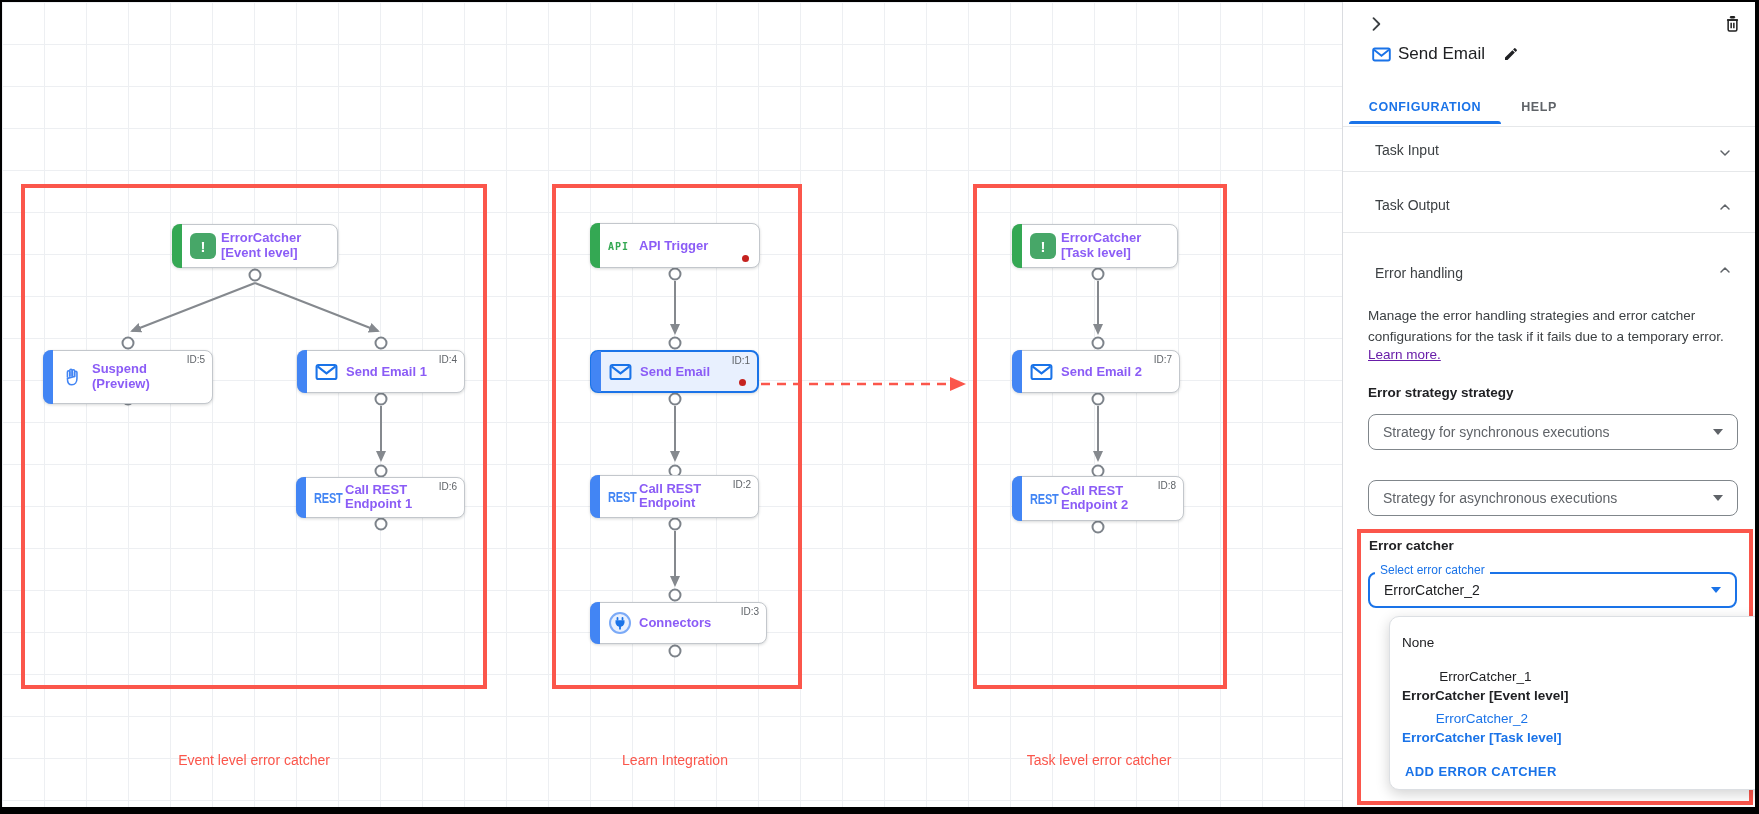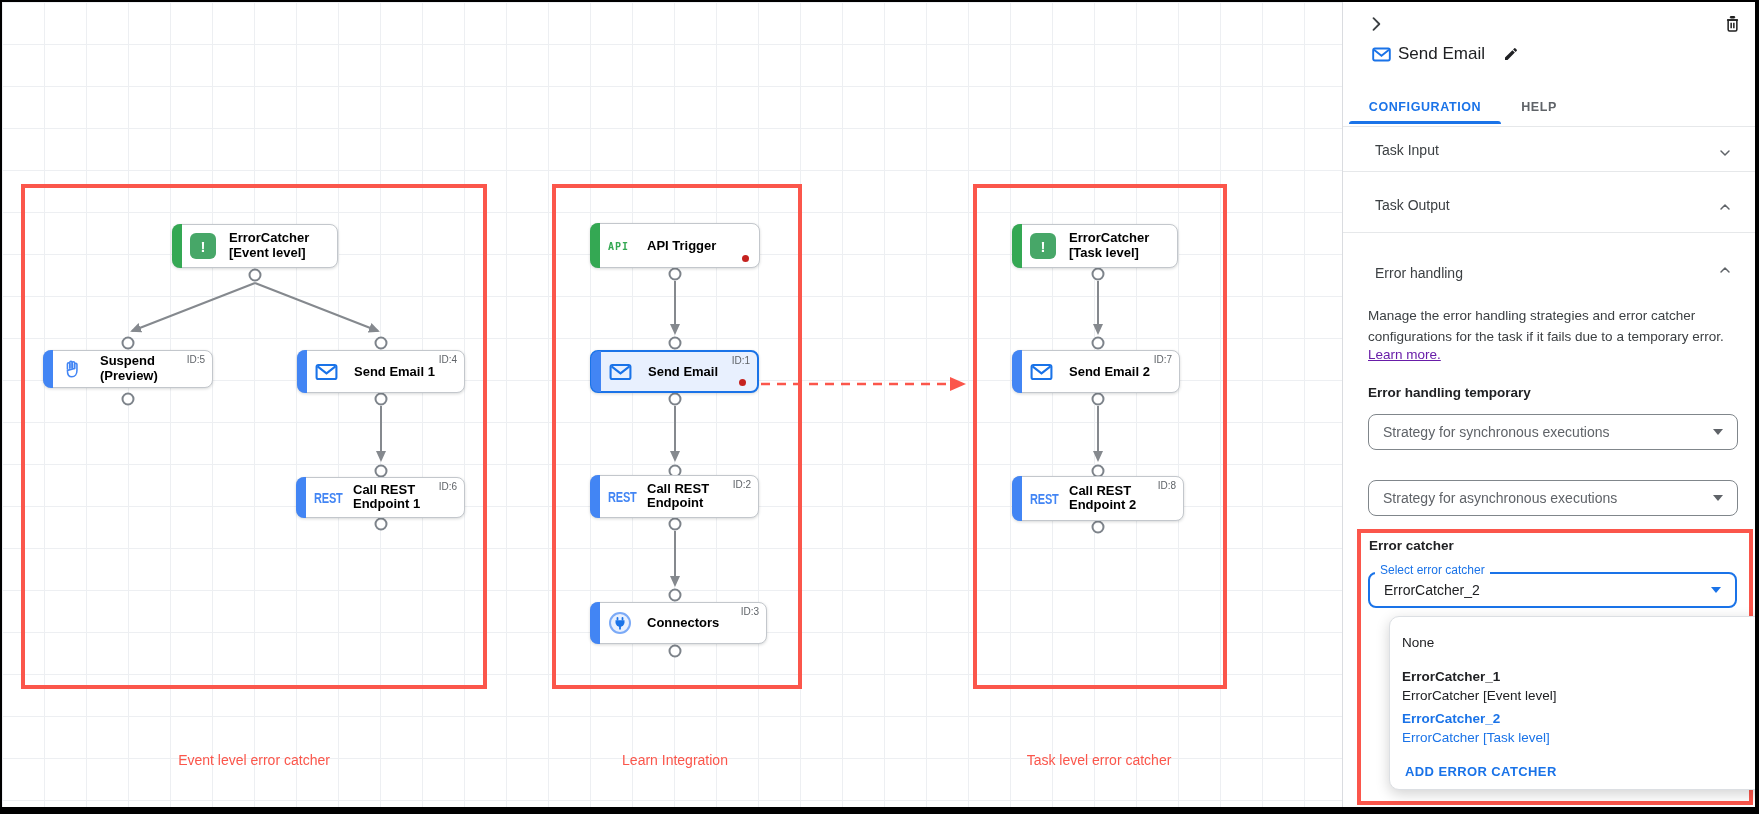--- a/index.html
+++ b/index.html
@@ -16,22 +16,22 @@
   .grouplabel{position:absolute;transform:translateX(-50%);color:#fb564b;font-size:14px;z-index:1;white-space:nowrap;}
   #connector-layer{position:absolute;left:0;top:0;z-index:2;pointer-events:none;}
 
   .node{position:absolute;background:#fff;border:1px solid #c3c7cc;border-radius:8px;
     box-shadow:0 1px 3px rgba(60,64,67,.20);z-index:3;}
   .node .bar{position:absolute;left:-1px;top:-1px;bottom:-1px;width:10px;border-radius:8px 0 0 8px;}
   .node.green .bar{background:#34a853;}
   .node.blue .bar{background:#4285f4;}
   .node.selected{background:#e8f0fe;border:2px solid #1a73e8;}
   .node .nicon{position:absolute;left:17px;top:50%;transform:translateY(-50%);display:flex;align-items:center;}
-  .node .nlabel{position:absolute;left:56px;top:50%;transform:translateY(-50%);
-    font-size:13px;font-weight:700;color:#000000;line-height:1.15;white-space:nowrap;}
+  .node .nlabel{position:absolute;left:48px;top:50%;transform:translateY(-50%);
+    font-size:13px;font-weight:700;color:#8b5cf6;line-height:1.15;white-space:nowrap;}
   .node .nid{position:absolute;top:3px;right:7px;font-size:10px;color:#5f6368;font-weight:400;}
   .node .reddot{position:absolute;width:7px;height:7px;border-radius:50%;background:#c5221f;}
   .sq-icon{width:26px;height:26px;border-radius:6px;background:#47a768;color:#fff;
     display:flex;align-items:center;justify-content:center;font-size:15px;font-weight:700;}
   .api-logo{font-family:"DejaVu Sans Mono",monospace;font-weight:700;font-size:10px;color:#34a853;letter-spacing:1px;}
   .rest-logo{font-weight:700;font-size:11px;color:#4285f4;transform:scaleY(1.35);letter-spacing:-0.2px;}
 
   
   .panel{position:absolute;left:1340px;top:0;width:413px;height:805px;background:#fff;
     border-left:1px solid #dadce0;z-index:5;}
@@ -55,22 +55,22 @@
   .caret{width:0;height:0;border-left:5px solid transparent;border-right:5px solid transparent;border-top:6px solid #5f6368;}
   .caret.blue{border-top-color:#1a73e8;}
   .red-section{position:absolute;left:14px;top:527px;width:396px;height:276px;border:4px solid #fb564b;}
   .select-box{position:absolute;left:25px;top:570px;width:369px;height:36px;border:2px solid #1a73e8;border-radius:8px;
     background:#fff;display:flex;align-items:center;padding:0 14px;cursor:pointer;}
   .select-box .svalue{font-size:14px;color:#202124;flex:1;}
   .floatlabel{position:absolute;left:32px;top:561px;background:#fff;padding:0 5px;font-size:12px;color:#1a73e8;z-index:6;}
   .menu{position:absolute;left:46px;top:614px;width:388px;height:174px;background:#fff;border:1px solid #dcdfe3;
     border-radius:10px;box-shadow:0 4px 14px rgba(0,0,0,.18);z-index:6;}
   .mi{position:absolute;left:12px;font-size:13.5px;color:#202124;cursor:pointer;white-space:nowrap;}
-  .mi .mname{font-weight:700;}
-  .mi .mdesc{font-weight:400;}
+  .mi .mname{font-weight:400;text-align:center;}
+  .mi .mdesc{font-weight:700;}
   .mi.sel .mname,.mi.sel .mdesc{color:#1a73e8;}
   .mi-line{display:block;line-height:19px;}
   .add-btn{position:absolute;left:15px;top:147px;font-size:13px;font-weight:700;color:#1a73e8;letter-spacing:.4px;
     background:none;border:none;padding:0;cursor:pointer;}
 </style>
 </head>
 <body>
 
 <div class="stage">
 <div class="screen">
@@ -133,21 +133,21 @@
       <span class="bar"></span>
       <span class="nicon">
             <span class="sq-icon">!</span>
           </span>
       <span class="nlabel">
             <span style="display:block">ErrorCatcher</span>
             <span style="display:block">[Event level]</span>
           </span>
     </div>
 
-    <div class="node blue" style="left:41px;top:348px;width:170px;height:38px">
+    <div class="node blue" style="left:41px;top:348px;width:170px;height:54px">
       <span class="bar"></span>
       <span class="nicon">
         <svg width="22" height="22" viewBox="0 0 24 24" fill="none" stroke="#4285f4" stroke-width="1.7" stroke-linecap="round" stroke-linejoin="round">
           <path d="M7 12V6.5a1.3 1.3 0 0 1 2.6 0V11"></path>
           <path d="M9.6 11V4.8a1.3 1.3 0 0 1 2.6 0V11"></path>
           <path d="M12.2 11V5.3a1.3 1.3 0 0 1 2.6 0V11.5"></path>
           <path d="M14.8 11.5V7a1.3 1.3 0 0 1 2.6 0v6.5c0 4-2.3 7-5.6 7-3 0-4.8-2.1-4.8-7z"></path>
         </svg>
       </span>
       <span class="nlabel">
@@ -321,21 +321,21 @@
     <div class="secrow-label" style="top:263px">Error handling</div>
     <span class="secrow-chev" style="top:260px">
       <svg width="16" height="16" viewBox="0 0 24 24" fill="none" stroke="#5f6368" stroke-width="2.2" stroke-linecap="round" stroke-linejoin="round">
             <polyline points="6,15 12,9 18,15"></polyline>
           </svg>
     </span>
 
     <div class="para">Manage the error handling strategies and error catcher configurations for the task if it fails due to a temporary error.</div>
     <a class="learnmore">Learn more.</a>
 
-    <div class="boldlabel" style="left:25px;top:383px">Error handling temporary</div>
+    <div class="boldlabel" style="left:25px;top:383px">Error strategy strategy</div>
 
     <div class="dropdown" style="top:412px">
       <span class="dtext">Strategy for synchronous executions</span>
       <span class="caret"></span>
     </div>
 
     <div class="dropdown" style="top:478px">
       <span class="dtext">Strategy for asynchronous executions</span>
       <span class="caret"></span>
     </div>

